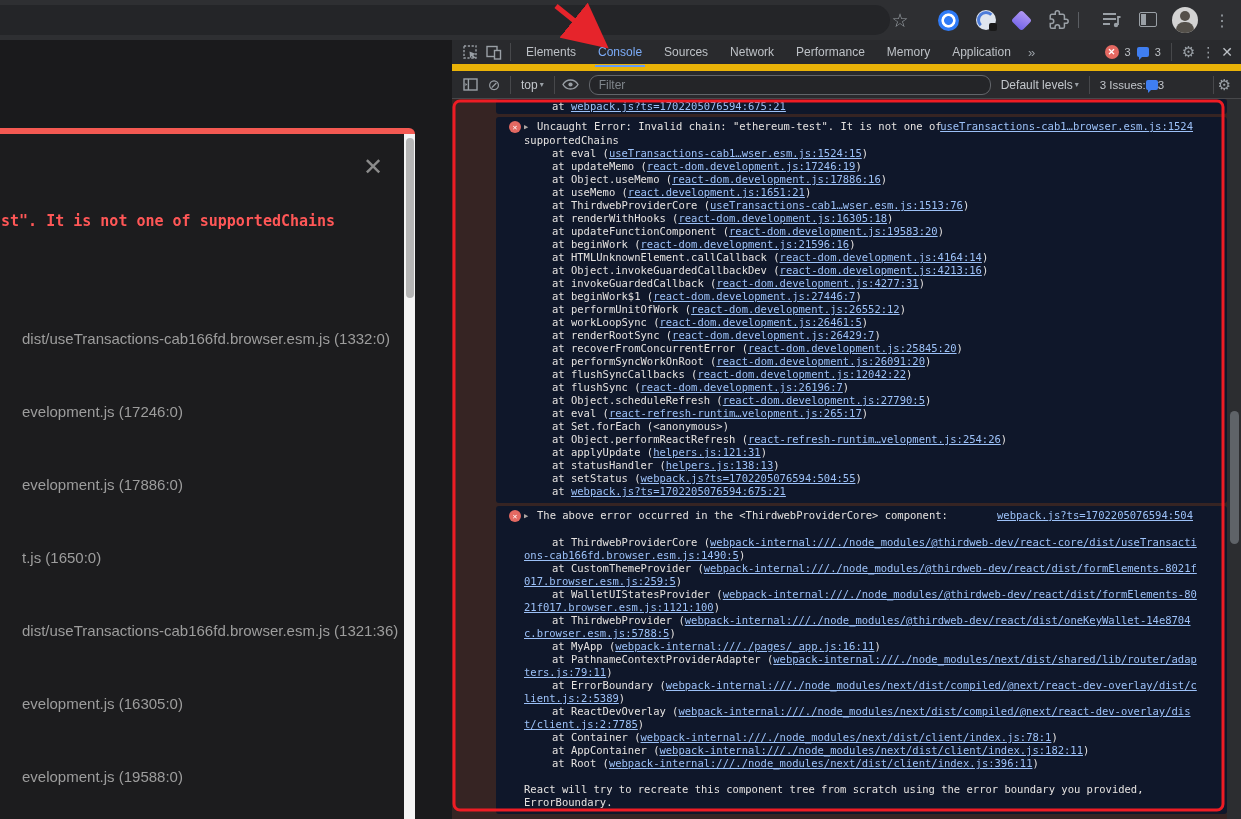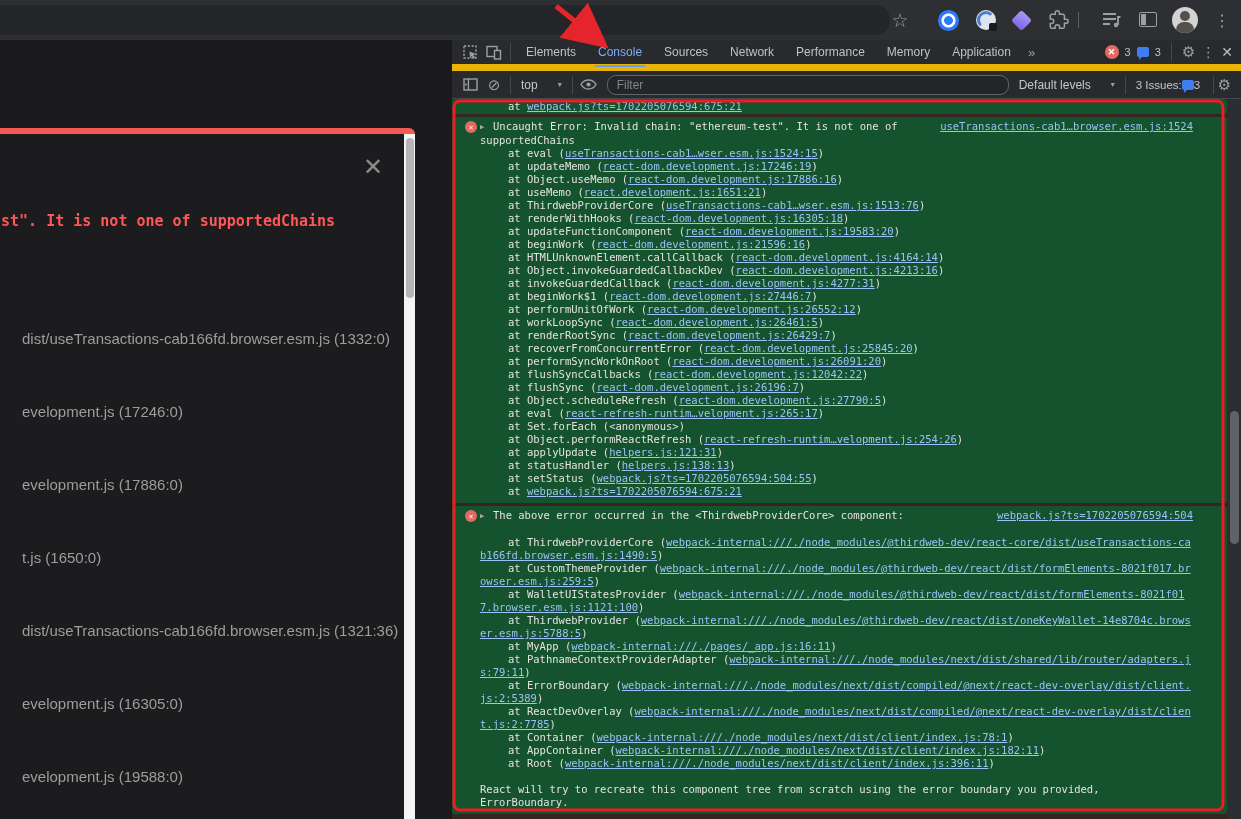--- a/index.html
+++ b/index.html
@@ -56,32 +56,32 @@
     display:flex;align-items:center;justify-content:center;}
   .bubble{width:12px;height:10px;border-radius:2px;background:#3f7ef0;position:relative;}
   .bubble::after{content:"";position:absolute;left:2px;bottom:-3px;border:3px solid transparent;border-top-color:#3f7ef0;border-left-color:#3f7ef0;}
   .badge-num{color:#bdc1c6;font-size:11px;}
   .gear{color:#9aa0a6;font-size:15px;}
   .dt-x{color:#bdc1c6;font-size:14px;}
   .dt-dots{color:#9aa0a6;font-size:14px;}
 
   .dt-toolbar{position:absolute;left:0;top:31px;width:100%;height:28px;display:flex;align-items:center;
     border-bottom:1px solid #47484b;box-sizing:border-box;padding-left:6px;}
-  .dd{color:#c3c7cc;font-size:12px;display:flex;align-items:center;gap:20px;padding:0 6px;flex:0 0 auto;}
+  .dd{color:#c3c7cc;font-size:12px;display:flex;align-items:center;gap:2px;padding:0 6px;flex:0 0 auto;}
   .caret{font-size:8px;color:#9aa0a6;}
   .filter-box{width:382px;height:18px;border:1px solid #62656a;border-radius:9px;background:#242528;
     color:#c4b5fd;font-size:12px;padding:0 9px;margin-left:6px;flex:0 0 auto;font-family:"Liberation Sans",sans-serif;}
   .filter-box::placeholder{color:#7f858b;}
   .issues{display:flex;align-items:center;color:#c3c7cc;font-size:11.5px;padding:0 6px;}
 
   
   .console-area{position:absolute;left:0;top:59px;width:775px;height:720px;background:#362423;overflow:hidden;}
-  .cmsg{position:relative;background:#14532d;border-radius:3px;margin-bottom:3px;
+  .cmsg{position:relative;background:#0f172a;border-radius:3px;margin-bottom:3px;
     font-family:"DejaVu Sans Mono",monospace;font-size:10.5px;line-height:13px;color:#e5e2e0;
-    padding:3px 30px 5px 28px;}
+    padding:3px 30px 5px 28px;margin-left:44px;}
   .cmsg a{color:#9cc1f8;text-decoration:underline;word-break:break-all;}
   .stack-line{white-space:pre-wrap;text-indent:28px;word-break:break-all;}
   .stack-line.flush{text-indent:0;}
   .spacer{height:13px;}
   .err-ico{position:absolute;left:13px;top:4px;width:12px;height:12px;border-radius:50%;background:#e46962;
     color:#fff;font-size:8px;font-weight:bold;display:flex;align-items:center;justify-content:center;text-indent:0;}
   .tri{display:inline-block;width:13px;color:#aca6a3;font-size:7px;vertical-align:1px;text-indent:0;}
   .head-line{position:relative;padding-right:248px;}
   .src-link{position:absolute;right:4px;top:0;text-indent:0;}
   .dt-track{position:absolute;right:0;top:59px;width:14px;height:720px;background:#2c2d30;}

